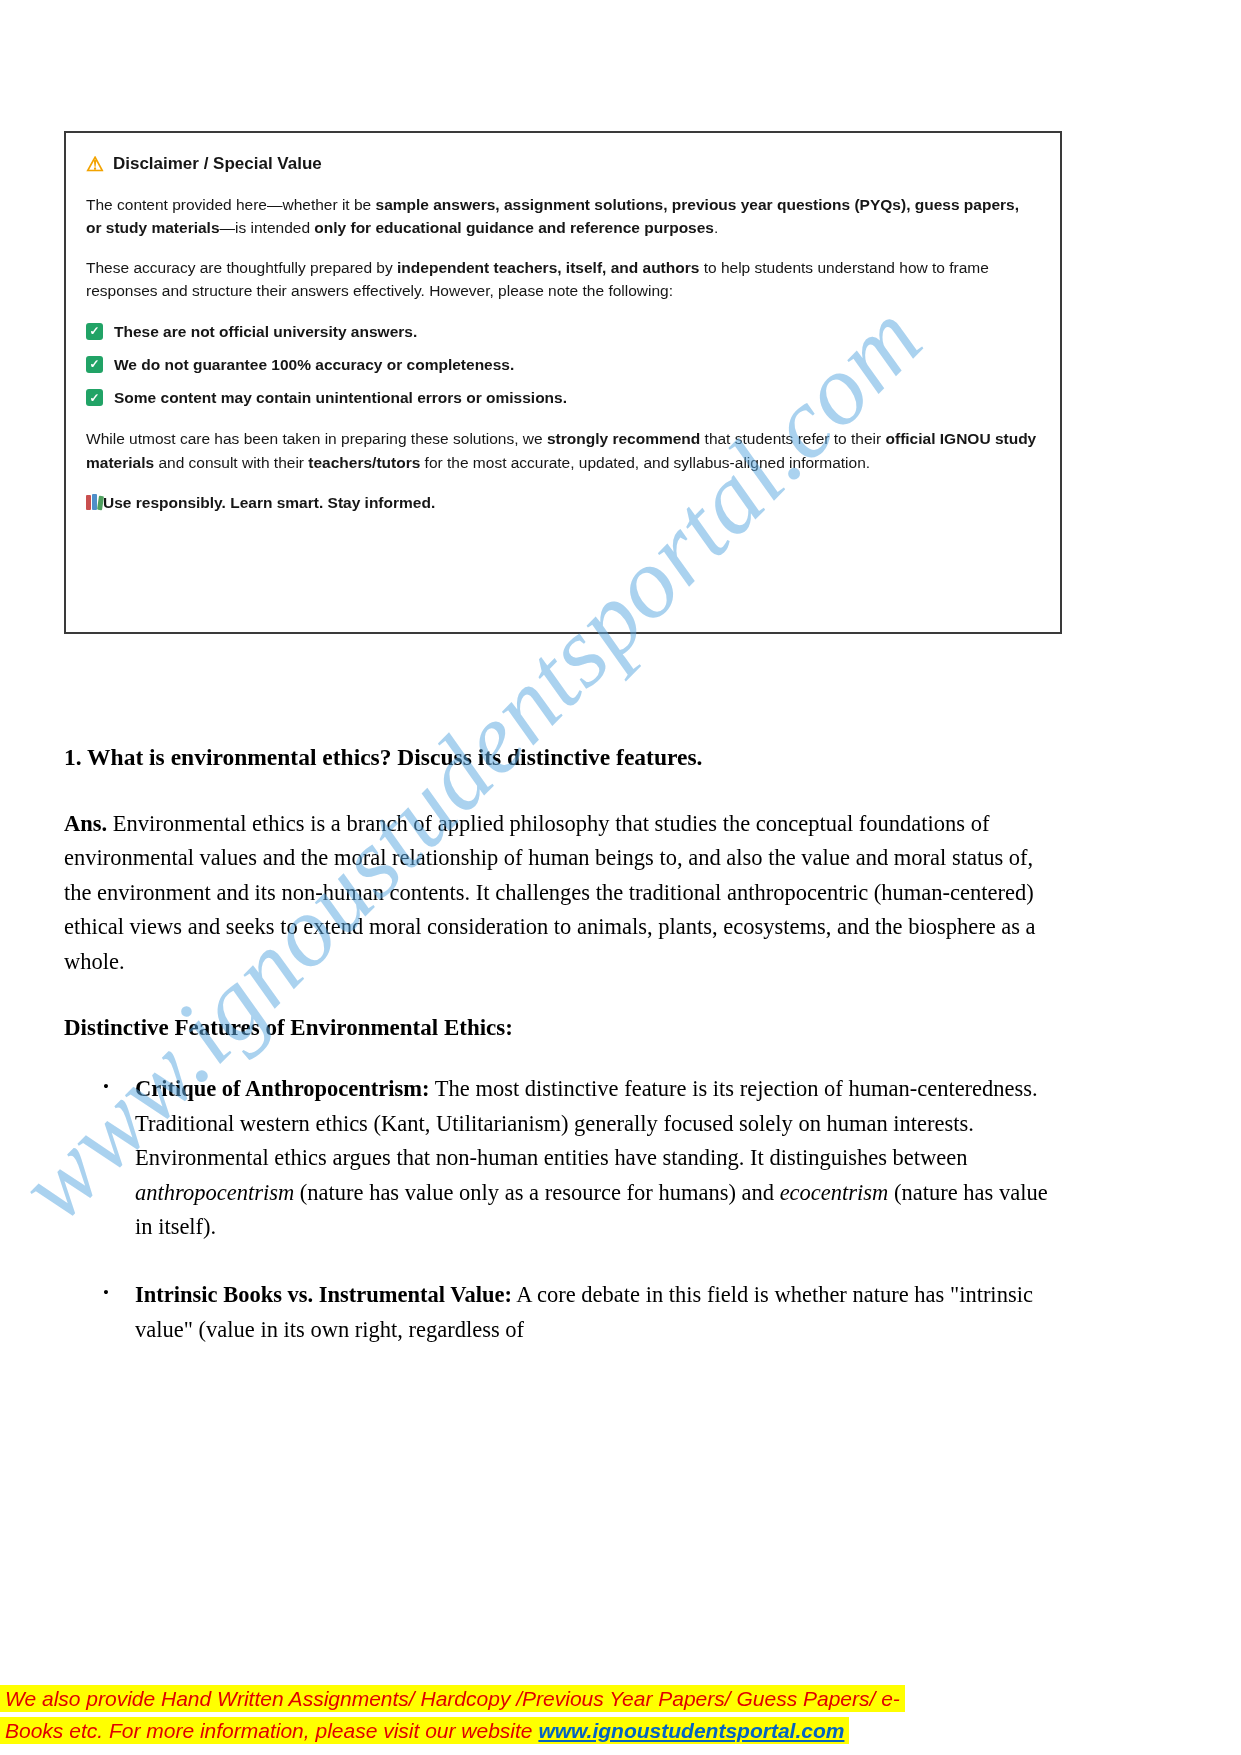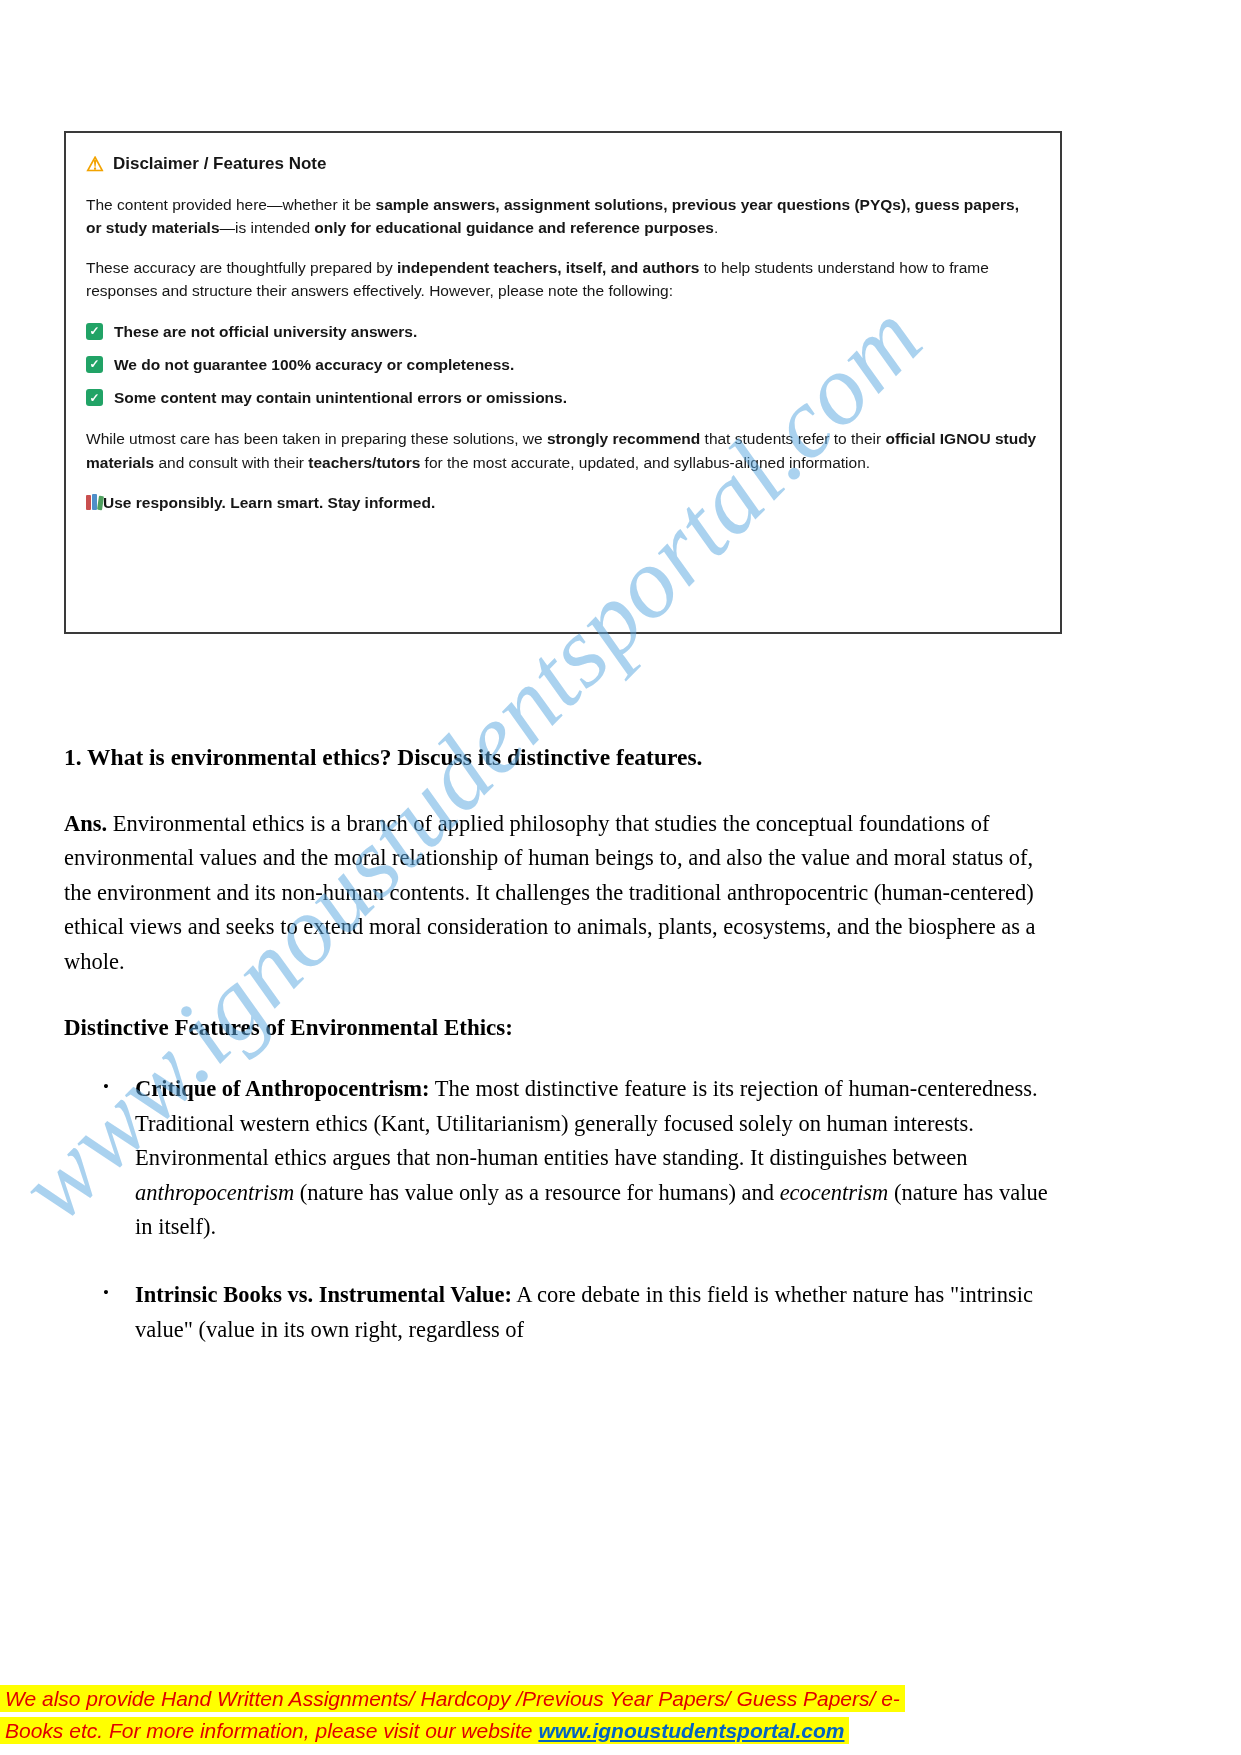--- a/index.html
+++ b/index.html
@@ -65,21 +65,21 @@
   .website-link { color:#0563c1; font-weight:bold; text-decoration:underline; cursor:pointer; }
 </style>
 </head>
 <body>
 
 <div class="page">
 
   <div class="disclaimer-box">
     <div class="disc-title-row">
       <span class="warning-icon">⚠</span>
-      <span>Disclaimer / Features Note</span>
+      <span>Disclaimer / Special Value</span>
     </div>
 
     <p class="disc-p rich"><span>The content provided here—whether it be </span><span style="font-weight: bold;">sample answers, assignment solutions, previous year questions (PYQs), guess papers, or study materials</span><span>—is intended </span><span style="font-weight: bold;">only for educational guidance and reference purposes</span><span>.</span></p>
     <p class="disc-p rich"><span>These accuracy are thoughtfully prepared by </span><span style="font-weight: bold;">independent teachers, itself, and authors</span><span> to help students understand how to frame responses and structure their answers effectively. However, please note the following:</span></p>
 
     <div class="checklist">
       <div class="check-row">
         <span class="check-icon">✓</span>
         <span>These are not official university answers.</span>
       </div>

